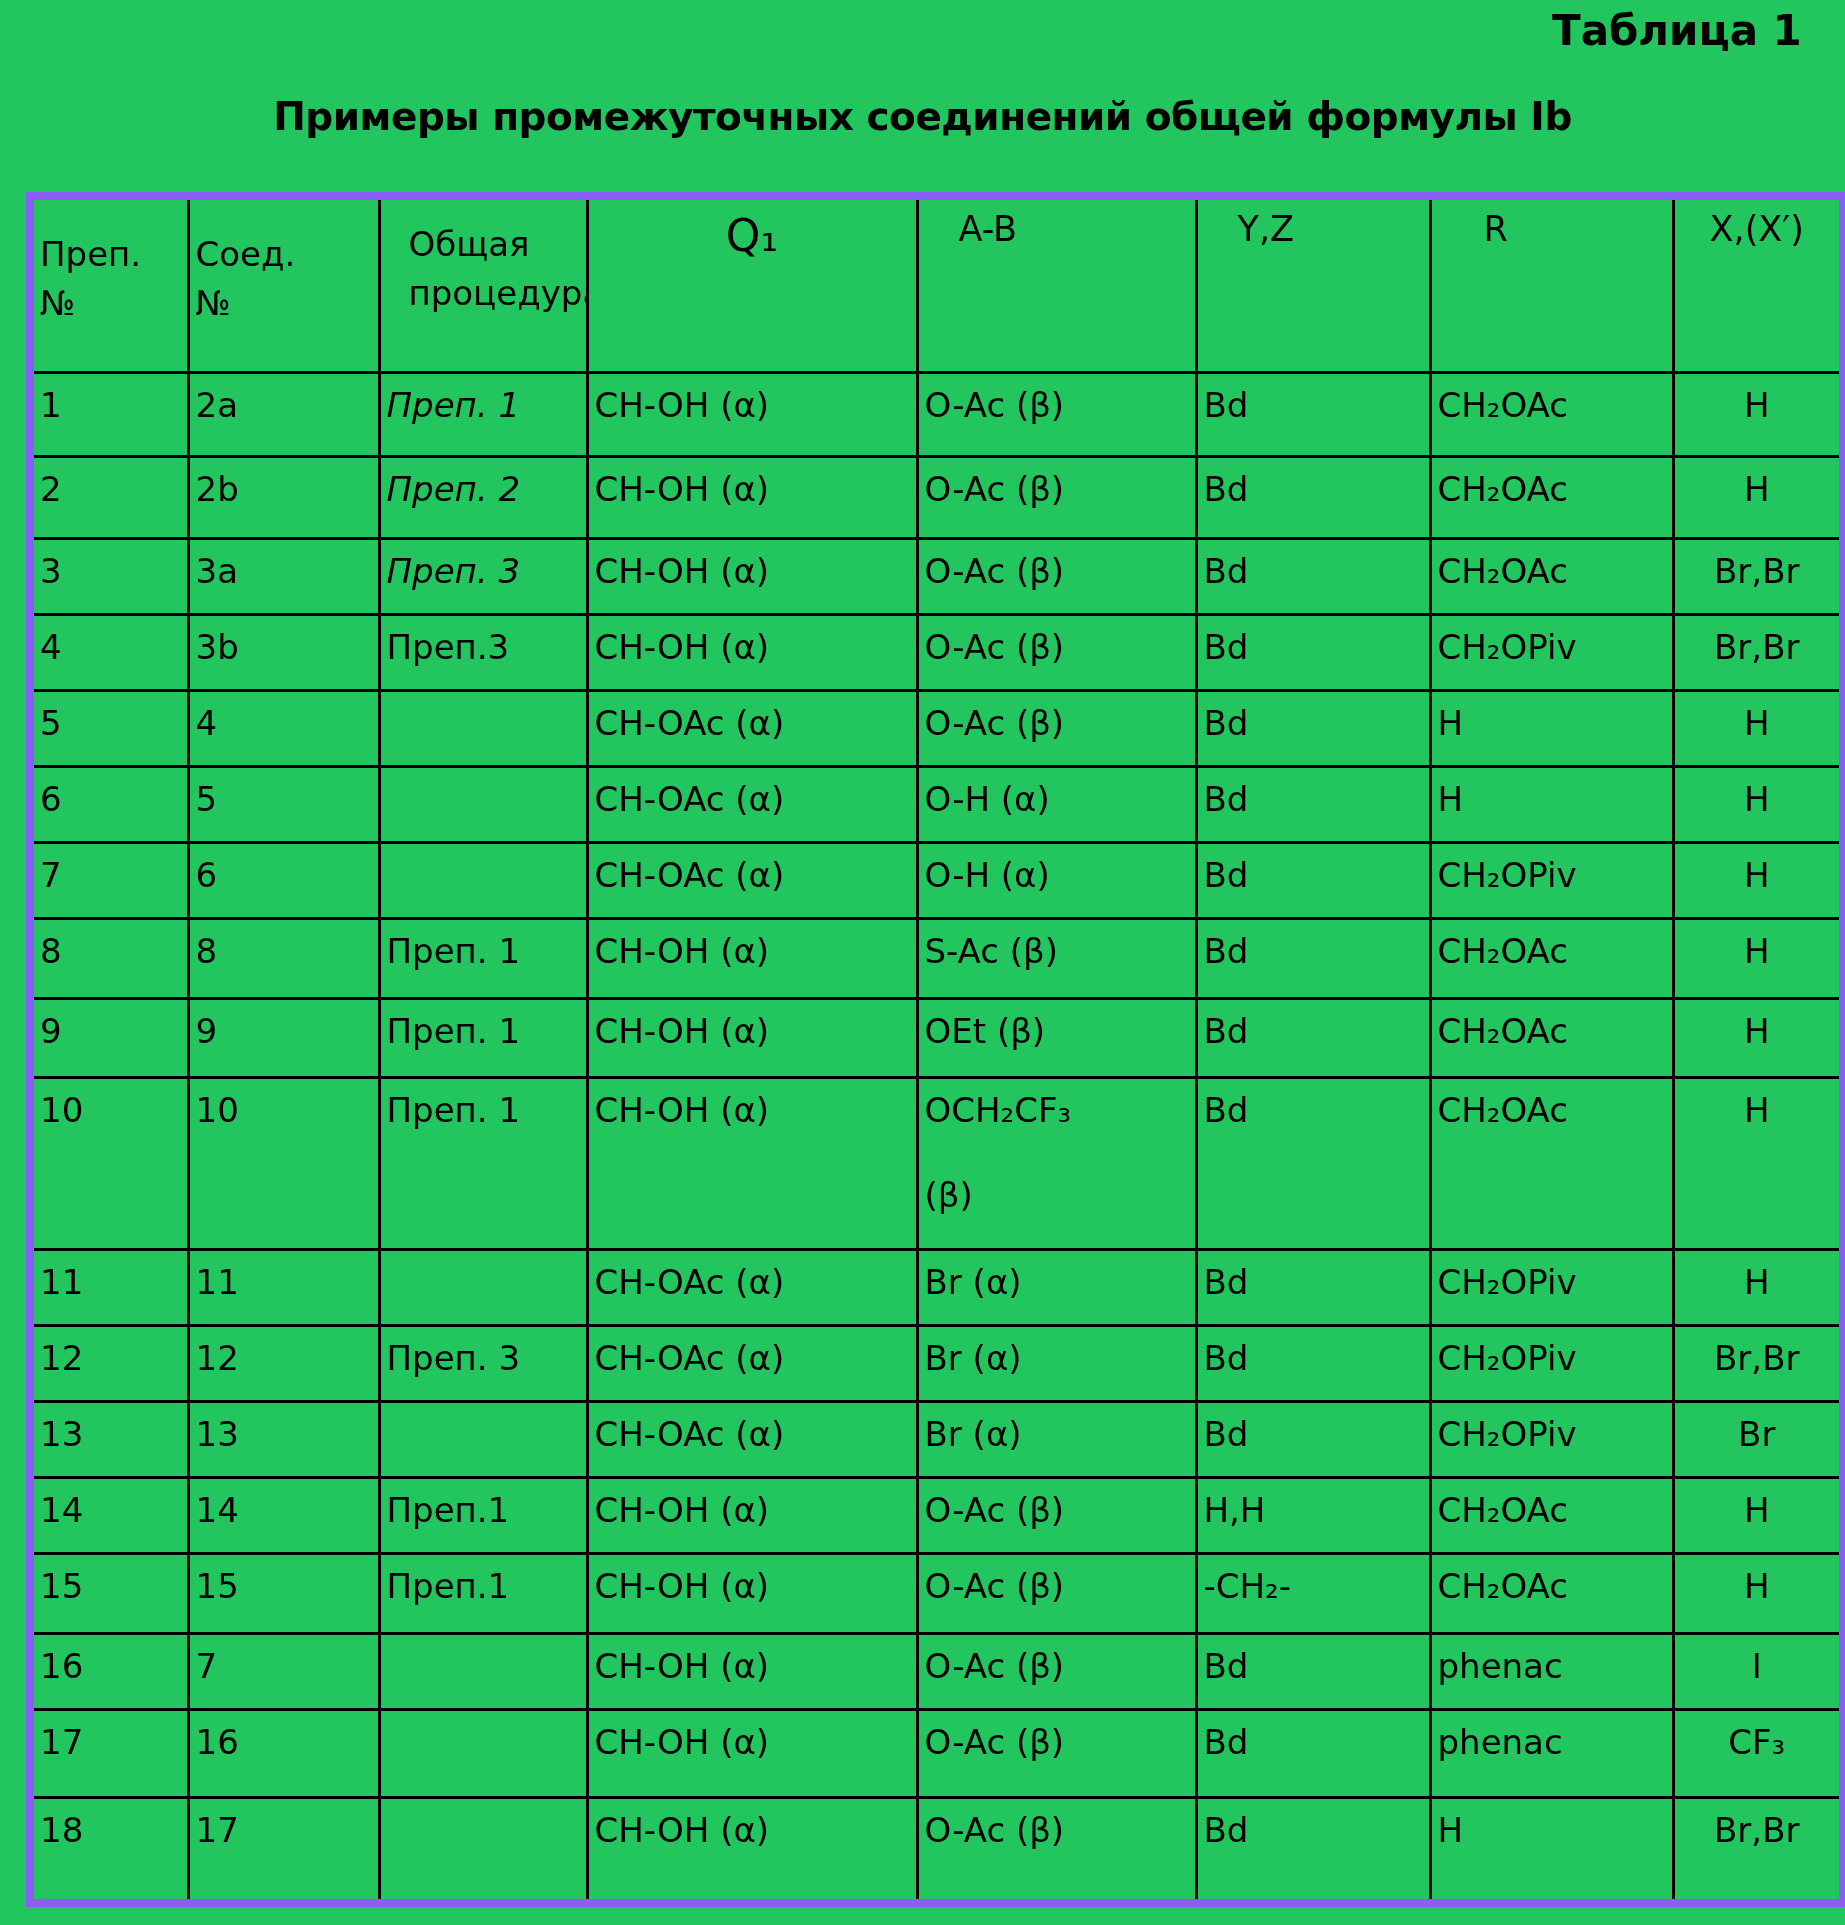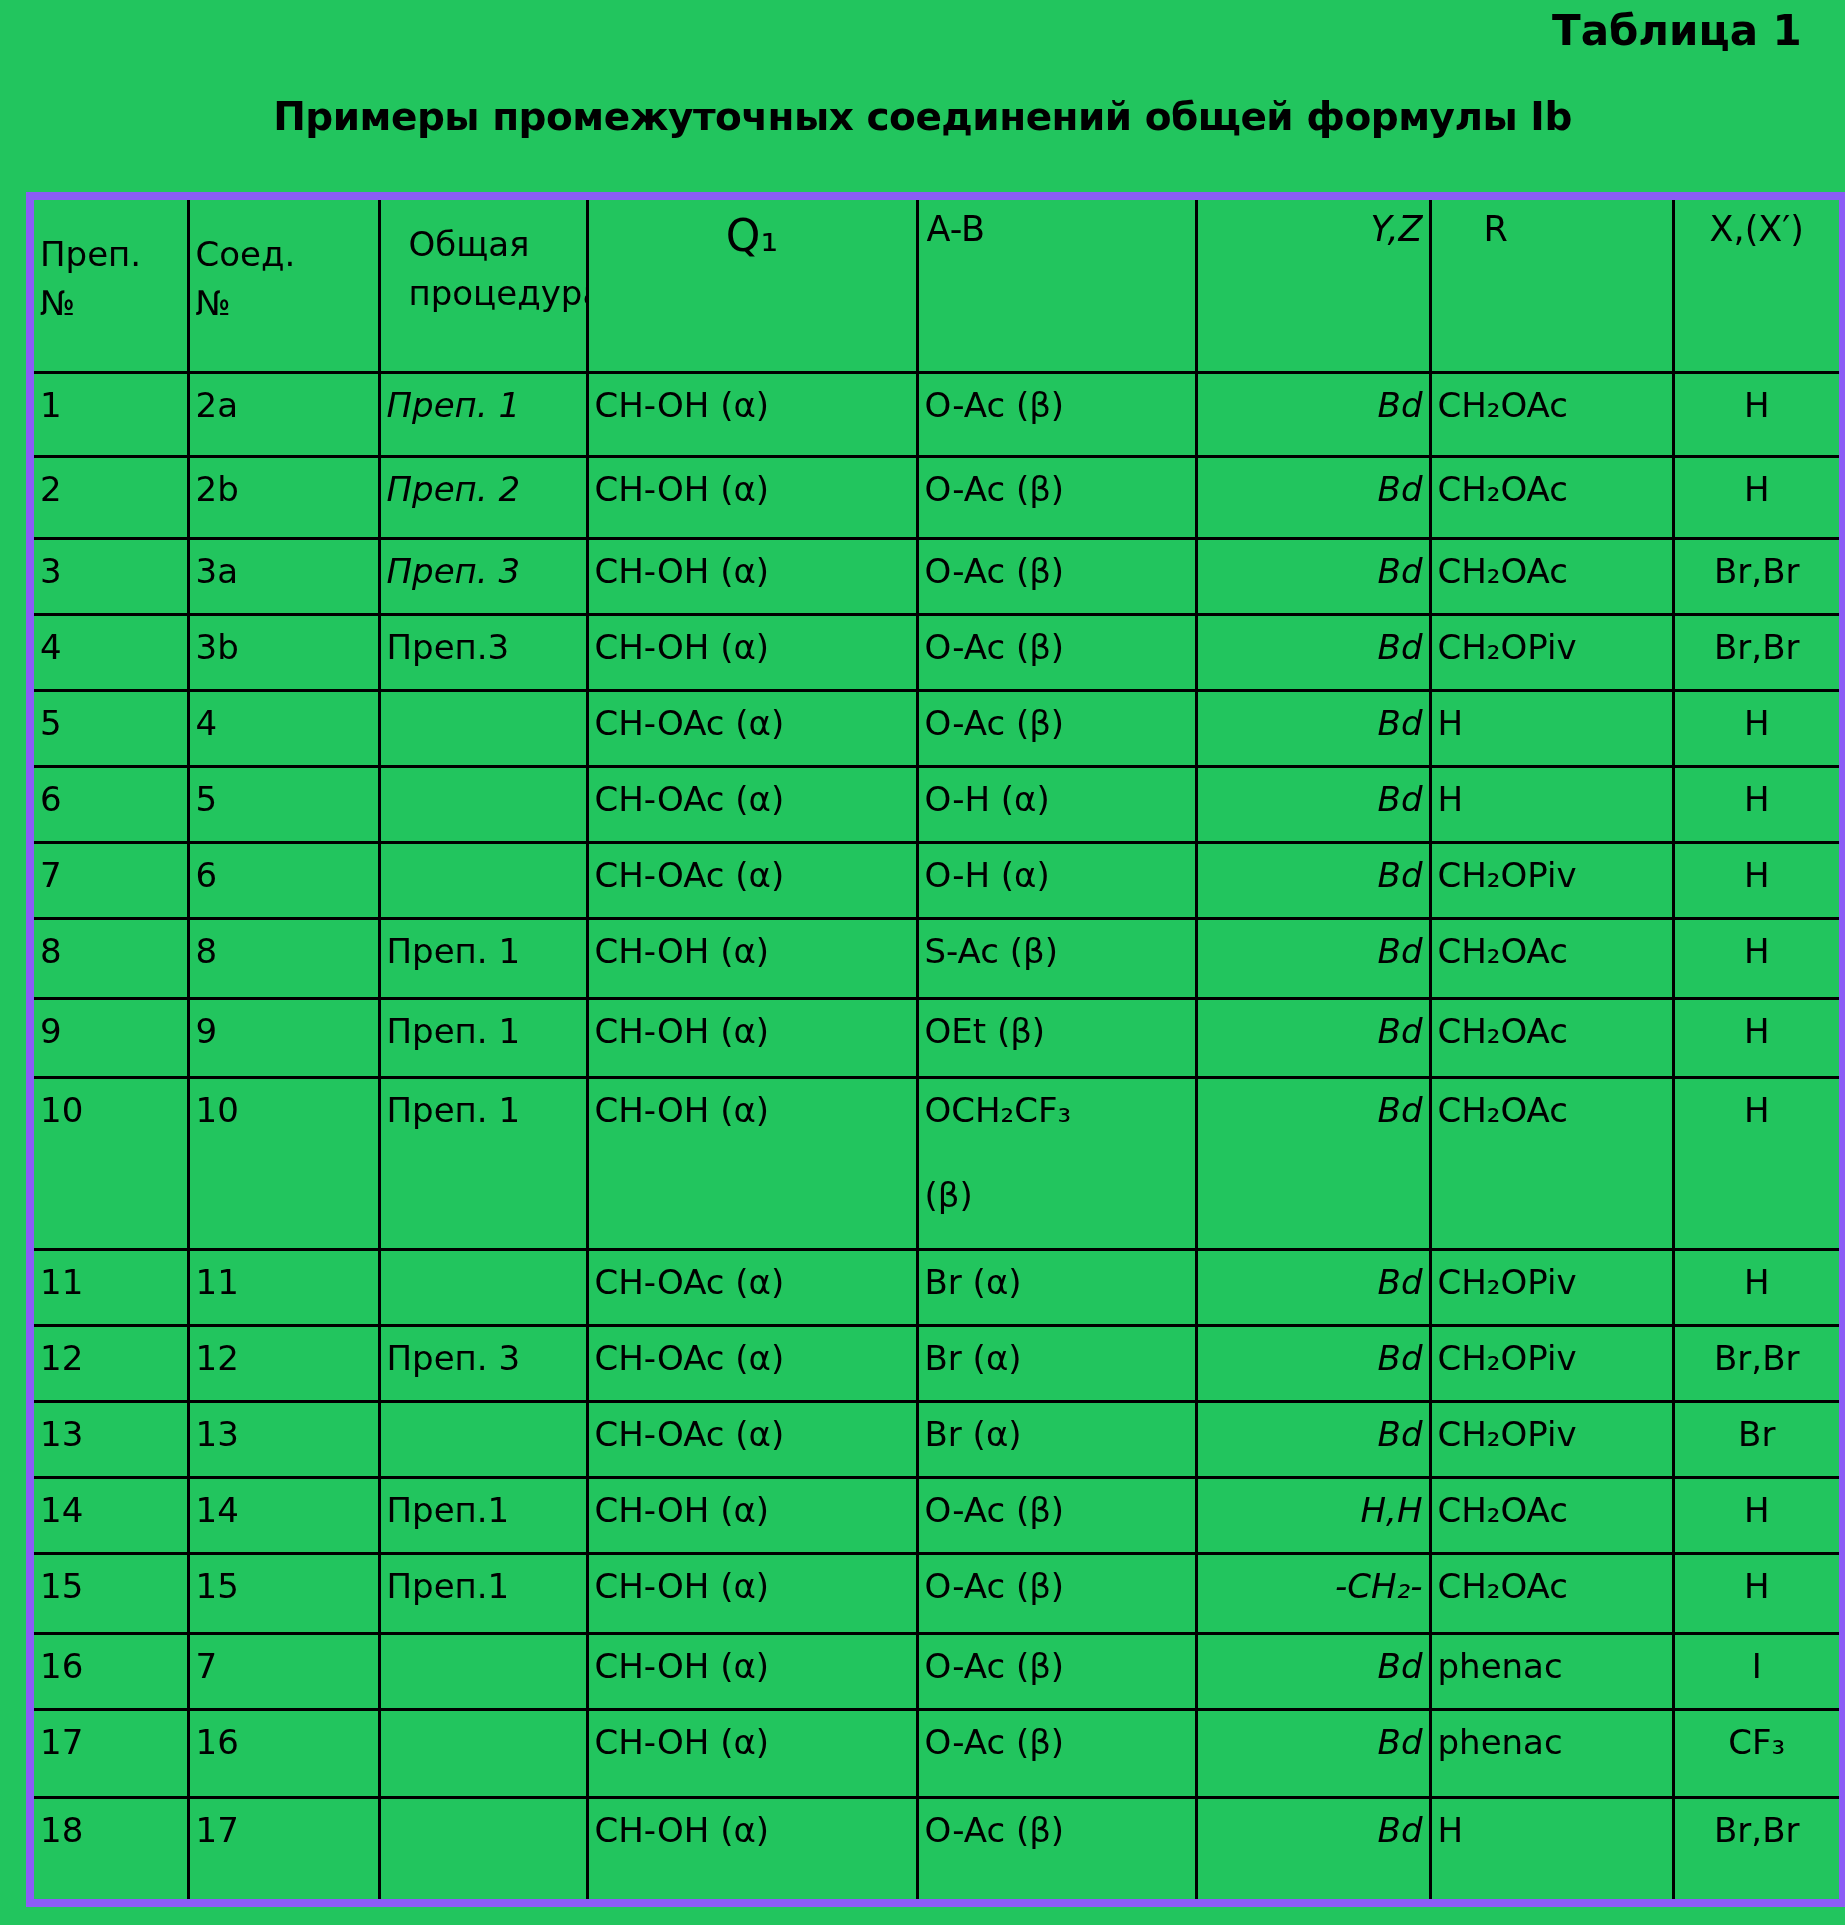--- a/index.html
+++ b/index.html
@@ -62,28 +62,28 @@
   .tbl tbody tr:nth-child(15) { height: 80px; }
   .tbl tbody tr:nth-child(17) { height: 88px; }
   .tbl tbody tr:nth-child(18) { height: 106px; margin-top: 28px; }
 
   
   .c0 { text-align: left;   padding-left: 18px; }
   .c1 { text-align: left;   padding-left: 20px; }
   .c2 { text-align: left;   padding-left: 16px; }
   .c3 { text-align: left;   padding-left: 16px; }
   .c4 { text-align: left;   padding-left: 16px; }
-  .c5 { text-align: right;   padding-left: 42px; font-style: italic; }
+  .c5 { text-align: left;   padding-left: 42px; }
   .c6 { text-align: left; }
   .c7 { text-align: center; }
 
   
   thead .c2 { padding-left: 28px; }
   thead .c3 { text-align: center; padding-top: 8px; font-size: 44px; }
-  thead .c4 { padding-left: 8px; padding-top: 8px; font-size: 35px; }
+  thead .c4 { padding-left: 40px; padding-top: 8px; font-size: 35px; }
   thead .c5 { padding-left: 40px; padding-top: 8px; font-size: 35px; }
   thead .c6 { text-align: left; padding-left: 52px; padding-top: 8px; font-size: 35px; }
   thead .c7 { text-align: center; padding-top: 8px; font-size: 35px; }
   thead .c0, thead .c1 { padding-top: 30px; line-height: 1.45; }
   thead .c2 { padding-top: 20px; line-height: 1.45; }
 
   .italic { font-style: italic; }
 
   
   col.w0 { width: 158px; }

